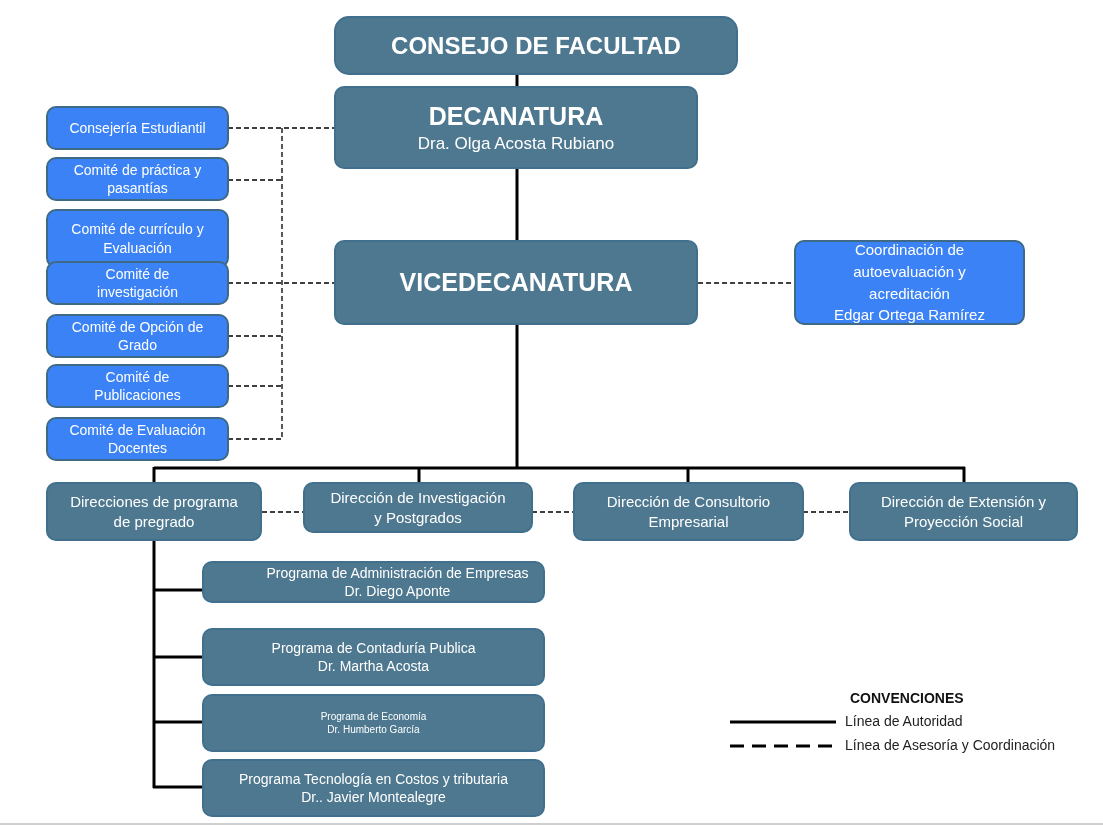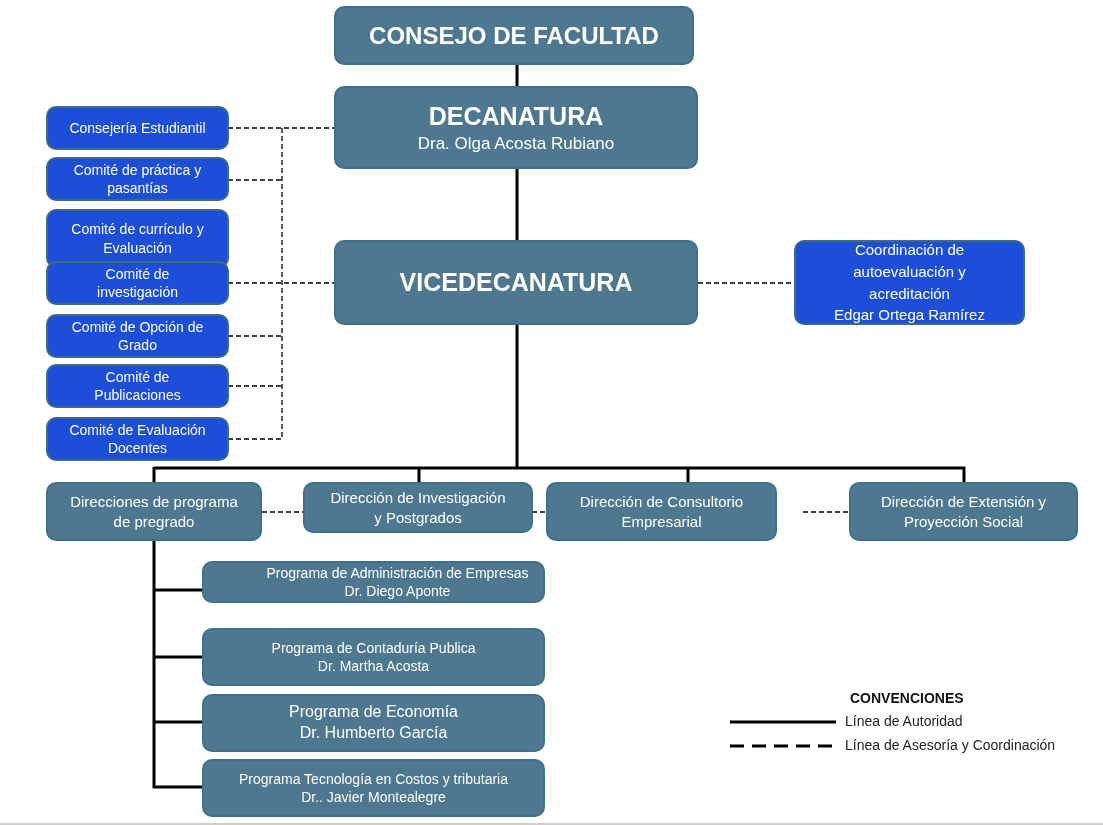--- a/index.html
+++ b/index.html
@@ -2,21 +2,21 @@
 <html><head>
   <meta charset="utf-8">
   <style>
     html, body { margin: 0; padding: 0; background: #ffffff; }
     body { width: 1103px; height: 825px; position: relative; overflow: hidden;
            font-family: "Liberation Sans", "DejaVu Sans", sans-serif; }
     .box { position: absolute; box-sizing: border-box; display: flex; flex-direction: column;
            align-items: center; justify-content: center; text-align: center; color: #ffffff;
            border: 2px solid #41708f; border-radius: 10px; line-height: 1.3; }
     .blue { background: #4e788f; }
-    .green { background: #1d4ed8; border-color: #3f6a86; }
+    .green { background: #3b82f6; border-color: #3f6a86; }
     .title { font-weight: bold; }
     svg.lines { position: absolute; left: 0; top: 0; }
     .legend-title { position: absolute; left: 850px; top: 690px; font-weight: bold; font-size: 14px; color: #111; }
     .legend-label { position: absolute; font-size: 14px; color: #222; }
     .footer-line { position: absolute; left: 0; top: 823px; width: 1103px; height: 2px; background: #cfcfcf; }
   </style>
 </head>
 <body>
 
 <svg class="lines" width="1103" height="825">
@@ -47,21 +47,21 @@
     <line x1="262" y1="512" x2="305" y2="512"></line>
     <line x1="532" y1="512" x2="575" y2="512"></line>
     <line x1="803" y1="512" x2="850" y2="512"></line>
   </g>
   <g>
     <line x1="730" y1="722" x2="836" y2="722" stroke="#000" stroke-width="3"></line>
     <line x1="730" y1="746" x2="836" y2="746" stroke="#000" stroke-width="3" stroke-dasharray="14,8"></line>
   </g>
 </svg>
 
-<div class="box blue" style="left:334px;top:6px;width:360px;height:59px;">
+<div class="box blue" style="left:334px;top:16px;width:404px;height:59px;border-radius:15px;">
   <span class="title" style="font-size:24px;">CONSEJO DE FACULTAD</span>
 </div>
 
 <div class="box blue" style="left:334px;top:86px;width:364px;height:83px;">
   <span class="title" style="font-size:25px;">DECANATURA</span>
   <span style="font-size:17px;">Dra. Olga Acosta Rubiano</span>
 </div>
 
 <div class="box blue" style="left:334px;top:240px;width:364px;height:85px;">
   <span class="title" style="font-size:25px;">VICEDECANATURA</span>
@@ -103,38 +103,38 @@
 </div>
 
 <div class="box blue" style="left:46px;top:482px;width:216px;height:59px;font-size:15px;">
   <span>Direcciones de programa</span>
   <span>de pregrado</span>
 </div>
 <div class="box blue" style="left:303px;top:482px;width:230px;height:51px;font-size:15px;">
   <span>Dirección de Investigación</span>
   <span>y Postgrados</span>
 </div>
-<div class="box blue" style="left:546px;top:482px;width:231px;height:59px;font-size:15px;">
+<div class="box blue" style="left:573px;top:482px;width:231px;height:59px;font-size:15px;">
   <span>Dirección de Consultorio</span>
   <span>Empresarial</span>
 </div>
 <div class="box blue" style="left:849px;top:482px;width:229px;height:59px;font-size:15px;">
   <span>Dirección de Extensión y</span>
   <span>Proyección Social</span>
 </div>
 
 <div class="box blue" style="left:202px;top:561px;width:343px;height:42px;font-size:14px;padding-left:48px;">
   <span>Programa de Administración de Empresas</span>
   <span>Dr. Diego Aponte</span>
 </div>
 <div class="box blue" style="left:202px;top:628px;width:343px;height:58px;font-size:14px;">
   <span>Programa de Contaduría Publica</span>
   <span>Dr. Martha Acosta</span>
 </div>
-<div class="box blue" style="left:202px;top:694px;width:343px;height:58px;font-size:16px;">
+<div class="box blue" style="left:202px;top:694px;width:343px;height:58px;font-size:10px;">
   <span>Programa de Economía</span>
   <span>Dr. Humberto García</span>
 </div>
 <div class="box blue" style="left:202px;top:759px;width:343px;height:58px;font-size:14px;">
   <span>Programa Tecnología en Costos y tributaria</span>
   <span>Dr.. Javier Montealegre</span>
 </div>
 
 <div class="legend-title">CONVENCIONES</div>
 <div class="legend-label" style="left:845px;top:713px;">Línea de Autoridad</div>

